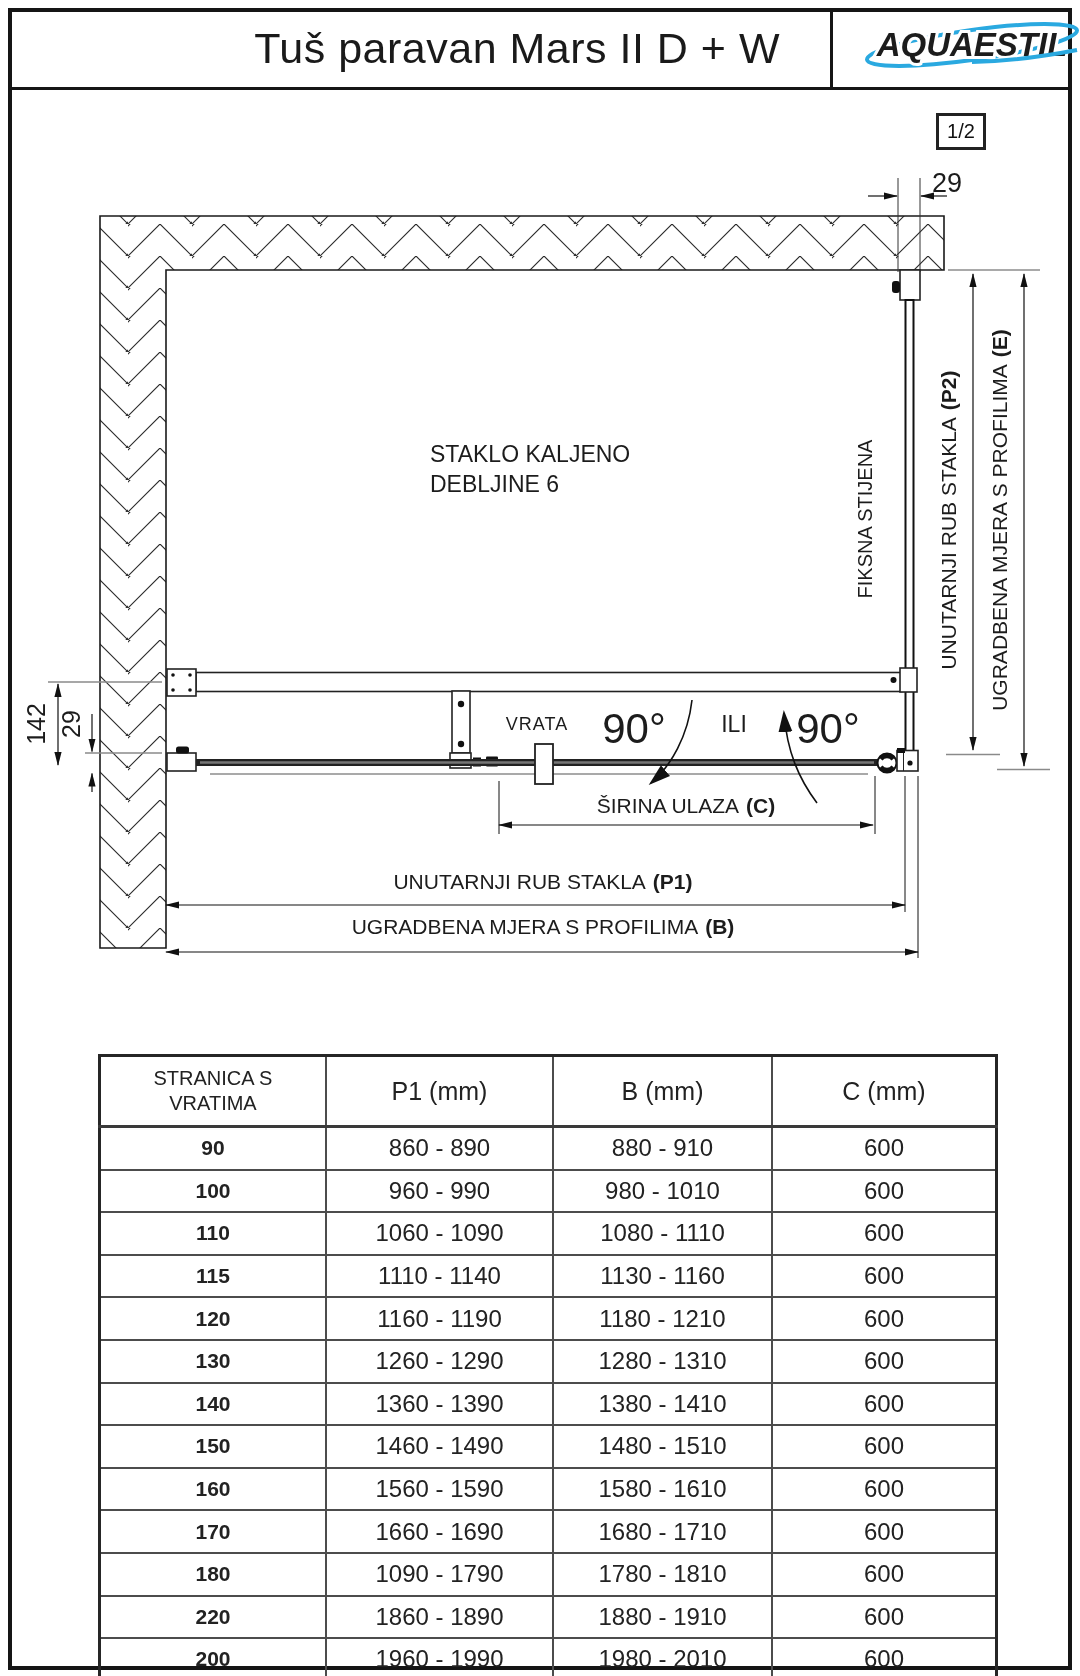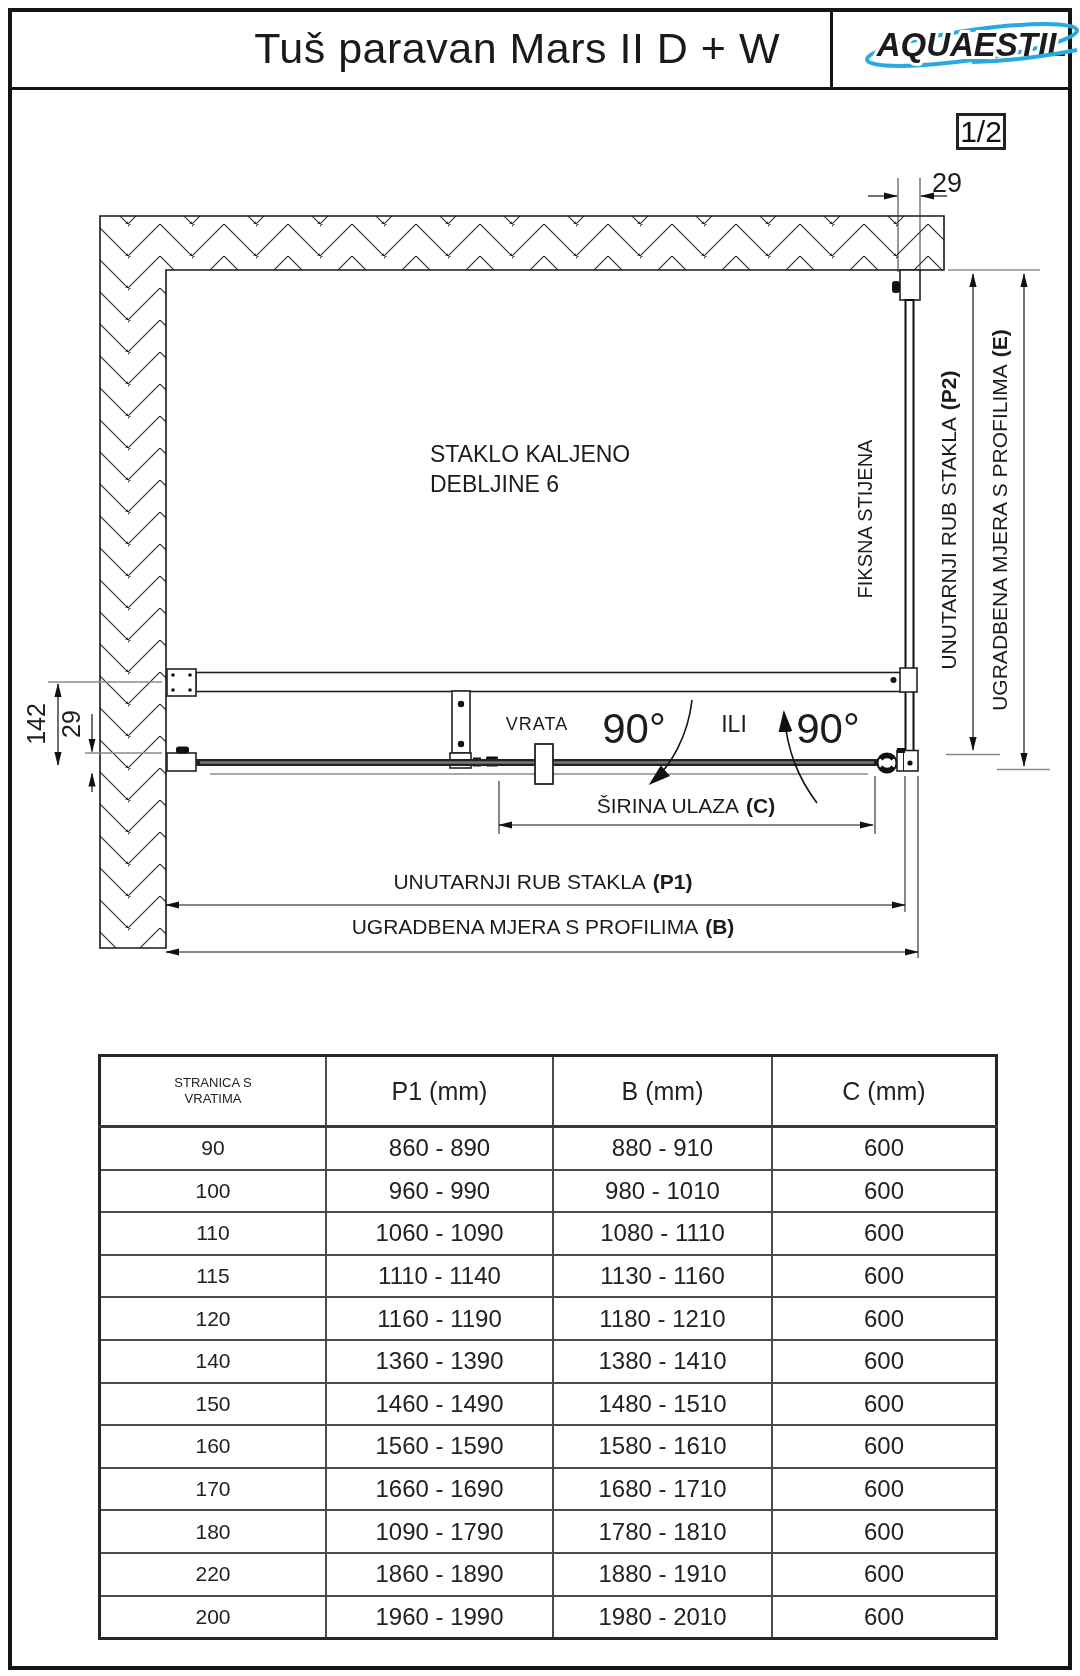--- a/index.html
+++ b/index.html
@@ -2,31 +2,31 @@
 <html><head>
 <meta charset="utf-8">
 <style>
   html,body{margin:0;padding:0;background:#fff;}
   body{width:1080px;height:1676px;position:relative;font-family:"Liberation Sans",sans-serif;color:#1d1d1d;}
   .page-border{position:absolute;left:8px;top:8px;width:1064px;height:1662px;border:4px solid #151515;box-sizing:border-box;}
   .header-bottom{position:absolute;left:8px;top:87px;width:1064px;height:3px;background:#151515;}
   .header-divider{position:absolute;left:830px;top:8px;width:3px;height:82px;background:#151515;}
   .page-title{position:absolute;left:80px;top:24px;width:700px;text-align:right;font-size:43px;letter-spacing:.5px;color:#1a1a1a;}
   .logo-wrap{position:absolute;left:856px;top:14px;width:232px;height:62px;}
-  .page-badge{position:absolute;left:936px;top:113px;width:50px;height:37px;border:3px solid #222;box-sizing:border-box;display:flex;align-items:center;justify-content:center;font-size:30px;color:#111;margin-left:20px;}
+  .page-badge{position:absolute;left:936px;top:113px;width:50px;height:37px;border:3px solid #222;box-sizing:border-box;display:flex;align-items:center;justify-content:center;font-size:20px;color:#111;}
   .drawing{position:absolute;left:0;top:0;width:1080px;height:1010px;}
   
   .spec-table{position:absolute;left:98px;top:1054px;width:880px;}
   table{border-collapse:collapse;width:880px;table-layout:fixed;}
   td,th{border:2px solid #4c4c4c;text-align:center;vertical-align:middle;color:#222;overflow:hidden;}
   table{border:3px solid #262626;}
   thead th{height:66px;font-weight:normal;font-size:25px;border-bottom:3px solid #3a3a3a;}
-  thead th.c0{font-size:13px;line-height:1.25;}
+  thead th.c0{font-size:20px;line-height:1.25;}
   tbody td{height:38.6px;font-size:24px;}
-  tbody td.c0{font-weight:normal;font-size:21px;}
+  tbody td.c0{font-weight:bold;font-size:21px;}
   svg text{fill:#1c1c1c;}
 </style>
 </head>
 <body>
 
 <div class="page-border"></div>
 
 <div class="page-title">Tuš paravan Mars II D + W</div>
 <div class="header-divider"></div>
 <div class="header-bottom"></div>
@@ -212,20 +212,26 @@
           <td>1130 - 1160</td>
           <td>600</td>
         </tr>
         <tr>
           <td class="c0">120</td>
           <td>1160 - 1190</td>
           <td>1180 - 1210</td>
           <td>600</td>
         </tr>
         <tr>
+          <td class="c0">130</td>
+          <td>1260 - 1290</td>
+          <td>1280 - 1310</td>
+          <td>600</td>
+        </tr>
+        <tr>
           <td class="c0">140</td>
           <td>1360 - 1390</td>
           <td>1380 - 1410</td>
           <td>600</td>
         </tr>
         <tr>
           <td class="c0">150</td>
           <td>1460 - 1490</td>
           <td>1480 - 1510</td>
           <td>600</td>

